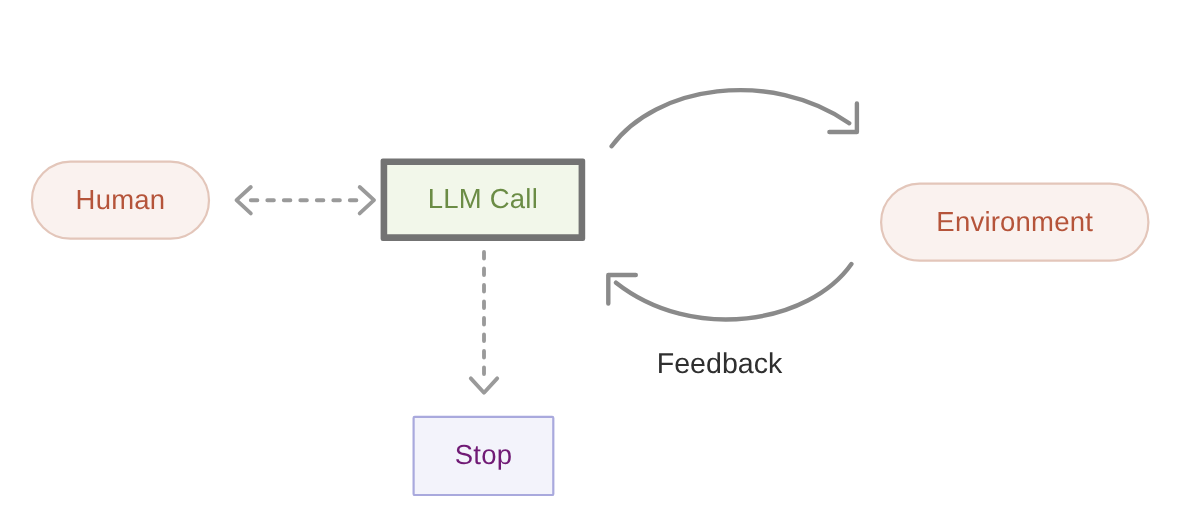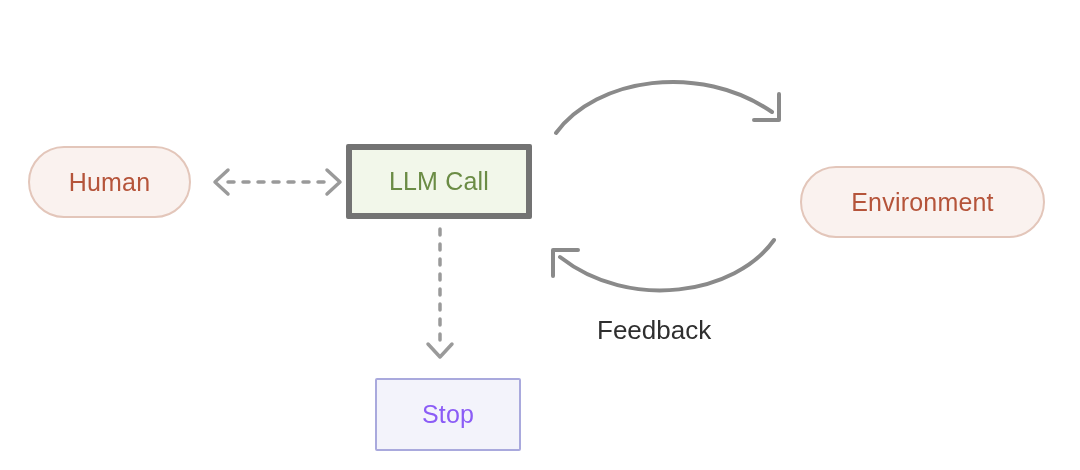--- a/index.html
+++ b/index.html
@@ -63,26 +63,26 @@
     background: #f2f7ea;
     border: 6px solid #737373;
     border-radius: 2px;
     color: #6b8c45;
     font-size: 25px;
   }
   
   #node-stop {
     left: 375px;
     top: 378px;
-    width: 146px;
+    width: 129px;
     height: 73px;
     background: #f3f3fb;
     border: 2px solid #a9a9dd;
     border-radius: 2px;
-    color: #8b5cf6;
+    color: #701a75;
     font-size: 25px;
   }
   .edge-label {
     position: absolute;
     color: #2f2f2f;
     font-size: 26px;
     font-weight: normal;
     white-space: nowrap;
     user-select: none;
   }

